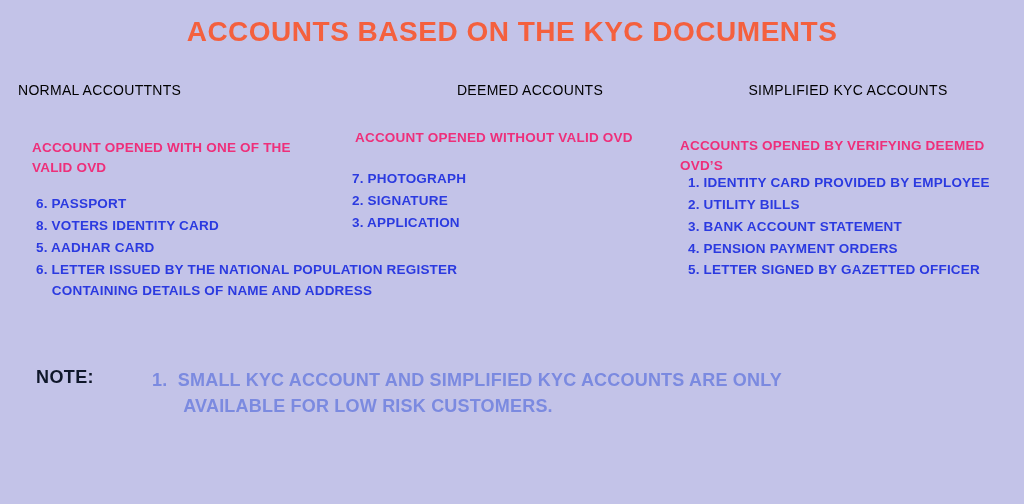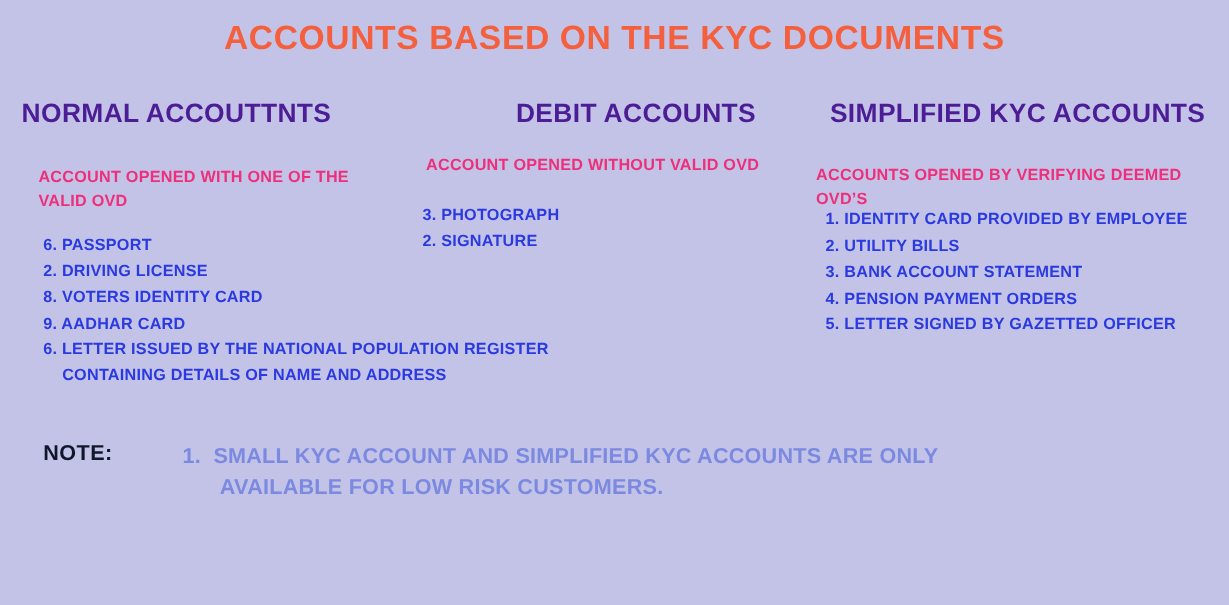--- a/index.html
+++ b/index.html
@@ -25,23 +25,23 @@
     left: 0;
     width: 1024px;
     text-align: center;
     color: #f4603e;
     font-size: 28px;
     font-weight: bold;
     letter-spacing: 0.5px;
   }
   .col-head {
     position: absolute;
-    color: #4c1d95;
-    font-size: 22px;
-    font-weight: bold;
+    color: #000000;
+    font-size: 14px;
+    font-weight: normal;
     letter-spacing: 0.3px;
   }
   .col-head.c1 { left: 18px;  top: 82px; width: 300px; text-align: left; }
   .col-head.c2 { left: 400px; top: 82px; width: 260px; text-align: center; }
   .col-head.c3 { left: 678px; top: 82px; width: 340px; text-align: center; }
 
   .sub-head {
     position: absolute;
     color: #ee2f7a;
     font-size: 13.5px;
@@ -97,39 +97,39 @@
   .note-list .note-item { white-space: pre-wrap; }
 </style>
 </head>
 <body>
 
 <div class="page">
 
   <div class="main-title">ACCOUNTS BASED ON THE KYC DOCUMENTS</div>
 
   <div class="col-head c1">NORMAL ACCOUTTNTS</div>
-  <div class="col-head c2">DEBIT ACCOUNTS</div>
+  <div class="col-head c2">DEEMED ACCOUNTS</div>
   <div class="col-head c3">SIMPLIFIED KYC ACCOUNTS</div>
 
   <div class="sub-head s2">ACCOUNT OPENED WITHOUT VALID OVD</div>
   <div class="sub-head s1">ACCOUNT OPENED WITH ONE OF THE VALID OVD</div>
   <div class="sub-head s3">ACCOUNTS OPENED BY VERIFYING DEEMED OVD’S</div>
 
   <div class="list l1">
     <div class="item">6. PASSPORT</div>
-    <div class="item">2. DRIVING LICENSE</div>
     <div class="item">8. VOTERS IDENTITY CARD</div>
-    <div class="item">9. AADHAR CARD</div>
+    <div class="item">5. AADHAR CARD</div>
     <div class="item">6. LETTER ISSUED BY THE NATIONAL POPULATION REGISTER
     CONTAINING DETAILS OF NAME AND ADDRESS</div>
   </div>
 
   <div class="list l2">
-    <div class="item">3. PHOTOGRAPH</div>
+    <div class="item">7. PHOTOGRAPH</div>
     <div class="item">2. SIGNATURE</div>
+    <div class="item">3. APPLICATION</div>
   </div>
 
   <div class="list l3">
     <div class="item">1. IDENTITY CARD PROVIDED BY EMPLOYEE</div>
     <div class="item">2. UTILITY BILLS</div>
     <div class="item">3. BANK ACCOUNT STATEMENT</div>
     <div class="item">4. PENSION PAYMENT ORDERS</div>
     <div class="item">5. LETTER SIGNED BY GAZETTED OFFICER</div>
   </div>
 

